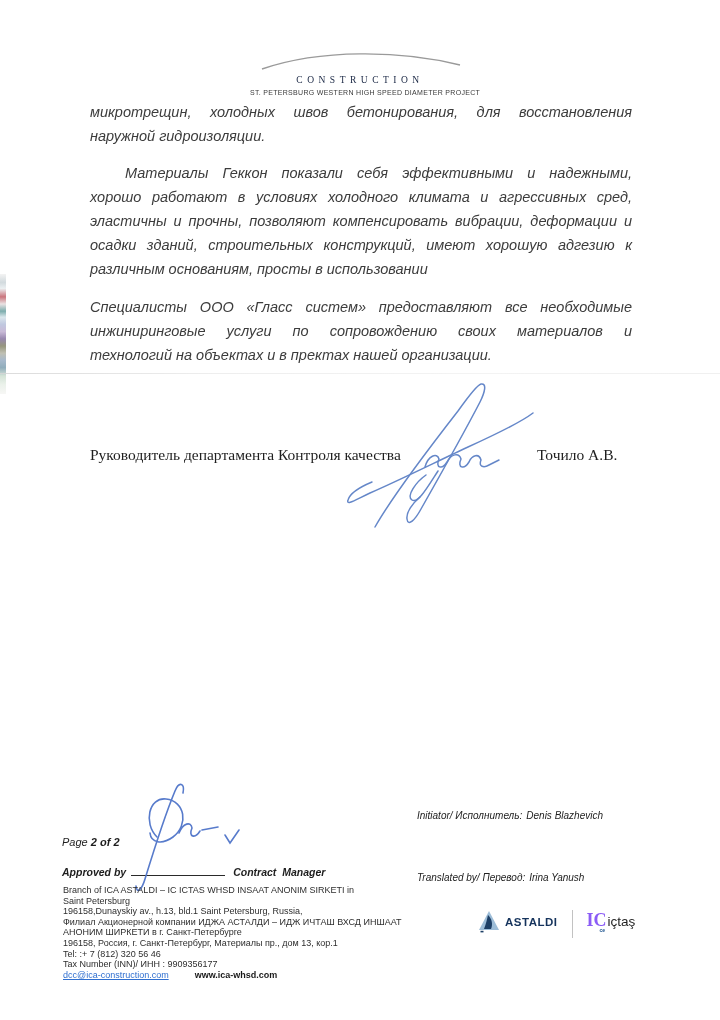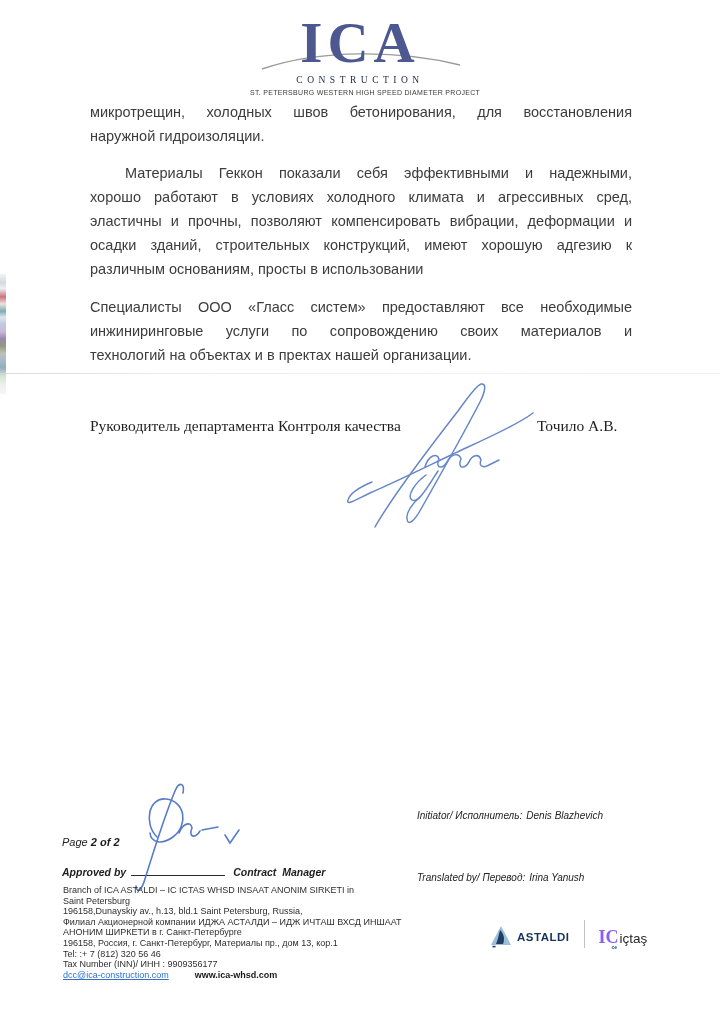--- a/index.html
+++ b/index.html
@@ -24,26 +24,26 @@
     font-family:"Liberation Serif",serif;font-size:9.5px;letter-spacing:4.5px;color:#1a2744;}
   .logo-tagline{position:absolute;top:77px;left:0;width:100%;text-align:center;
     font-size:7px;letter-spacing:.3px;color:#3a3a3a;white-space:nowrap;}
 
   
   .body-text{position:absolute;left:90px;top:100px;width:542px;font-size:14.5px;
     line-height:24px;color:#3c3c3c;}
   .body-text p{margin:0;}
   .p2{margin-top:13px !important;}
   .p3{margin-top:14px !important;}
-  .ln{display:block;}
+  .ln{display:block;font-style:italic;}
   .jl{text-align:justify;text-align-last:justify;}
   .ind{padding-left:35px;}
 
   
-  .sig-row{position:absolute;left:90px;top:417px;width:542px;
+  .sig-row{position:absolute;left:90px;top:446px;width:542px;
     font-family:"Liberation Serif",serif;font-size:15.5px;color:#1f1f1f;}
   .sig-name{position:absolute;left:447px;top:0;white-space:nowrap;}
   .main-sig{position:absolute;left:330px;top:375px;width:215px;height:165px;}
   .foot-sig{position:absolute;left:105px;top:775px;width:140px;height:130px;}
 
   
   .page-line{position:absolute;left:62px;top:836px;font-size:11px;font-style:italic;color:#1d1d1d;}
   .page-line .pv{font-weight:700;}
   .approved-line{position:absolute;left:62px;top:864px;font-size:10.5px;font-style:italic;
     font-weight:700;color:#1d1d1d;}
@@ -52,42 +52,41 @@
   .approved-title{white-space:pre;}
   .initiator-line{position:absolute;left:417px;top:810px;font-size:10px;font-style:italic;color:#222;}
   .translated-line{position:absolute;left:417px;top:862px;font-size:10px;font-style:italic;color:#222;margin-top:10px;}
   .flabel{margin-right:4px;}
 
   .address{position:absolute;left:63px;top:885px;font-size:9px;line-height:10.6px;color:#2e2e2e;}
   .addr-line{display:block;}
   .email-link{color:#2f6fd0;text-decoration:underline;cursor:pointer;}
   .website{font-weight:700;color:#1a1a1a;margin-left:5px;padding-left:21px;}
 
-  .logos-row{position:absolute;left:490px;top:910px;height:38px;display:flex;align-items:flex-end;}
+  .logos-row{position:absolute;left:478px;top:910px;height:38px;display:flex;align-items:flex-start;}
   .astaldi{display:flex;align-items:center;}
   .astaldi-name{font-size:11.5px;font-weight:700;color:#15335c;letter-spacing:.5px;margin-left:5px;}
   .logo-divider{width:1px;height:28px;background:#c2c2c2;margin:0 13px 0 15px;}
   .ictas{display:flex;align-items:baseline;position:relative;}
   .ictas-ic{font-family:"Liberation Serif",serif;font-size:18px;font-weight:600;color:#8b5cf6;}
   .ictas-sub{position:absolute;left:13px;top:17px;font-size:5px;font-weight:700;color:#174f8c;}
   .ictas-name{font-size:13.5px;font-weight:400;color:#1f1f1f;margin-left:1px;}
 </style>
 </head>
 <body>
 
 <div class="page">
 
   <div class="scan-strip"></div>
   <div class="scan-line"></div>
 
   <div class="logo">
     <svg class="logo-arc" viewBox="0 0 220 92">
       <path d="M12,57 C70,37 150,38 210,53" fill="none" stroke="#9a9a9a" stroke-width="1.4"></path>
     </svg>
-    <div class="logo-ica">ICA</div>
     <div class="logo-construction">CONSTRUCTION</div>
     <div class="logo-tagline">ST. PETERSBURG WESTERN HIGH SPEED DIAMETER PROJECT</div>
   </div>
 
   <div class="body-text">
     <p>
       <span class="ln jl">микротрещин, холодных швов бетонирования, для восстановления</span>
       <span class="ln">наружной гидроизоляции.</span>
     </p>
     <p class="p2">

